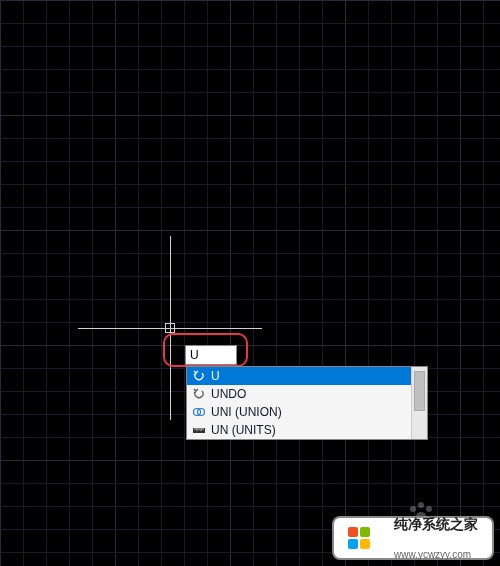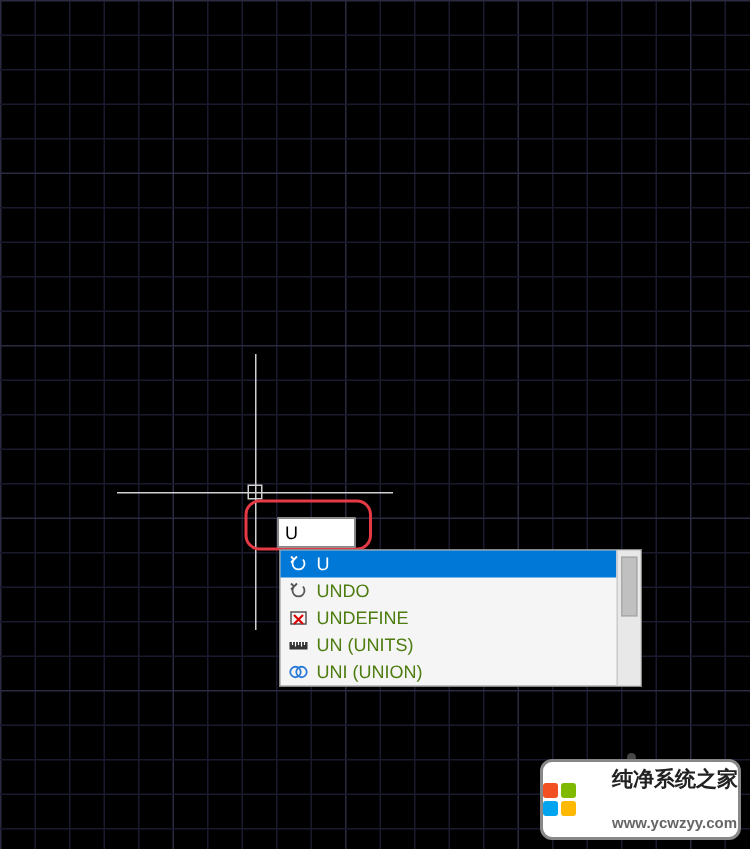--- a/index.html
+++ b/index.html
@@ -86,21 +86,21 @@
     .autocomplete-list {
       flex: 1;
       list-style: none;
     }
     .autocomplete-item {
       display: flex;
       align-items: center;
       height: 18px;
       padding: 0 4px;
       gap: 4px;
-      color: #4d7c0f;
+      color: #0f172a;
       cursor: default;
     }
     .autocomplete-item.selected {
       background: #0078d7;
       color: #fff;
     }
     .ac-icon {
       width: 16px;
       height: 14px;
       display: flex;
@@ -121,22 +121,22 @@
       left: 2px;
       width: 11px;
       height: 40px;
       background: #c0c0c0;
       border: 1px solid #aaa;
     }
     .watermark {
       position: absolute;
       right: 6px;
       bottom: 6px;
-      height: 54px;
-      padding: 0 0;
+      height: 44px;
+      padding: 0 14px;
       background: #fff;
       border: 2px solid #888;
       border-radius: 8px;
       display: flex;
       align-items: center;
       gap: 24px;
       font-size: 14px;
       font-weight: bold;
       color: #222;
     }
@@ -146,21 +146,21 @@
       grid-template-columns: 1fr 1fr;
       grid-template-rows: 1fr 1fr;
       gap: 2px;
       transform: rotate(0deg);
     }
     .wm-logo span { border-radius: 2px; }
     .wm-logo span:nth-child(1){background:#f25022;}
     .wm-logo span:nth-child(2){background:#7fba00;}
     .wm-logo span:nth-child(3){background:#00a4ef;}
     .wm-logo span:nth-child(4){background:#ffb900;}
-    .wm-url { font-size: 10px; color: #666; font-weight: bold; display: block; margin-top: 15px; }
+    .wm-url { font-size: 10px; color: #666; font-weight: normal; display: block; margin-top: 15px; }
     .paw {
       position: absolute;
       right: 62px;
       bottom: 44px;
       width: 30px;
       height: 20px;
       opacity: 0.35;
     }
     .paw span {
       position: absolute;
@@ -250,43 +250,34 @@
           <span class="ac-icon">
             <svg width="14" height="12" viewBox="0 0 14 12">
               <path d="M10 3 A4 4 0 1 1 4 3 L2 5 M4 3 L2 1 M4 3 L6 1" fill="none" stroke="#555" stroke-width="1.2"></path>
             </svg>
           </span>
           <span class="ac-label">UNDO</span>
         </li>
         <li class="autocomplete-item">
           <span class="ac-icon">
             <svg width="14" height="12" viewBox="0 0 14 12">
-              <rect x="2" y="2" width="10" height="8" fill="none" stroke="#555" stroke-width="1"></rect>
-              <path d="M4 4 L10 10 M10 4 L4 10" stroke="#d00" stroke-width="1.4"></path>
+              <circle cx="5" cy="6" r="3.5" fill="none" stroke="#2b7bd6" stroke-width="1.2"></circle>
+              <circle cx="9" cy="6" r="3.5" fill="none" stroke="#2b7bd6" stroke-width="1.2"></circle>
             </svg>
           </span>
-          <span class="ac-label">UNDEFINE</span>
+          <span class="ac-label">UNI (UNION)</span>
         </li>
         <li class="autocomplete-item">
           <span class="ac-icon">
             <svg width="14" height="12" viewBox="0 0 14 12">
               <rect x="1" y="4" width="12" height="5" fill="#333" stroke="none"></rect>
               <path d="M3 4 L3 6 M5 4 L5 7 M7 4 L7 6 M9 4 L9 7 M11 4 L11 6" stroke="#fff" stroke-width="0.8"></path>
             </svg>
           </span>
           <span class="ac-label">UN (UNITS)</span>
-        </li>
-        <li class="autocomplete-item">
-          <span class="ac-icon">
-            <svg width="14" height="12" viewBox="0 0 14 12">
-              <circle cx="5" cy="6" r="3.5" fill="none" stroke="#2b7bd6" stroke-width="1.2"></circle>
-              <circle cx="9" cy="6" r="3.5" fill="none" stroke="#2b7bd6" stroke-width="1.2"></circle>
-            </svg>
-          </span>
-          <span class="ac-label">UNI (UNION)</span>
         </li>
       </ul>
     <div class="scrollbar">
       <div class="scroll-thumb"></div>
     </div>
   </div>
 
   <div class="paw">
     <span class="p1"></span>
       <span class="p2"></span>

